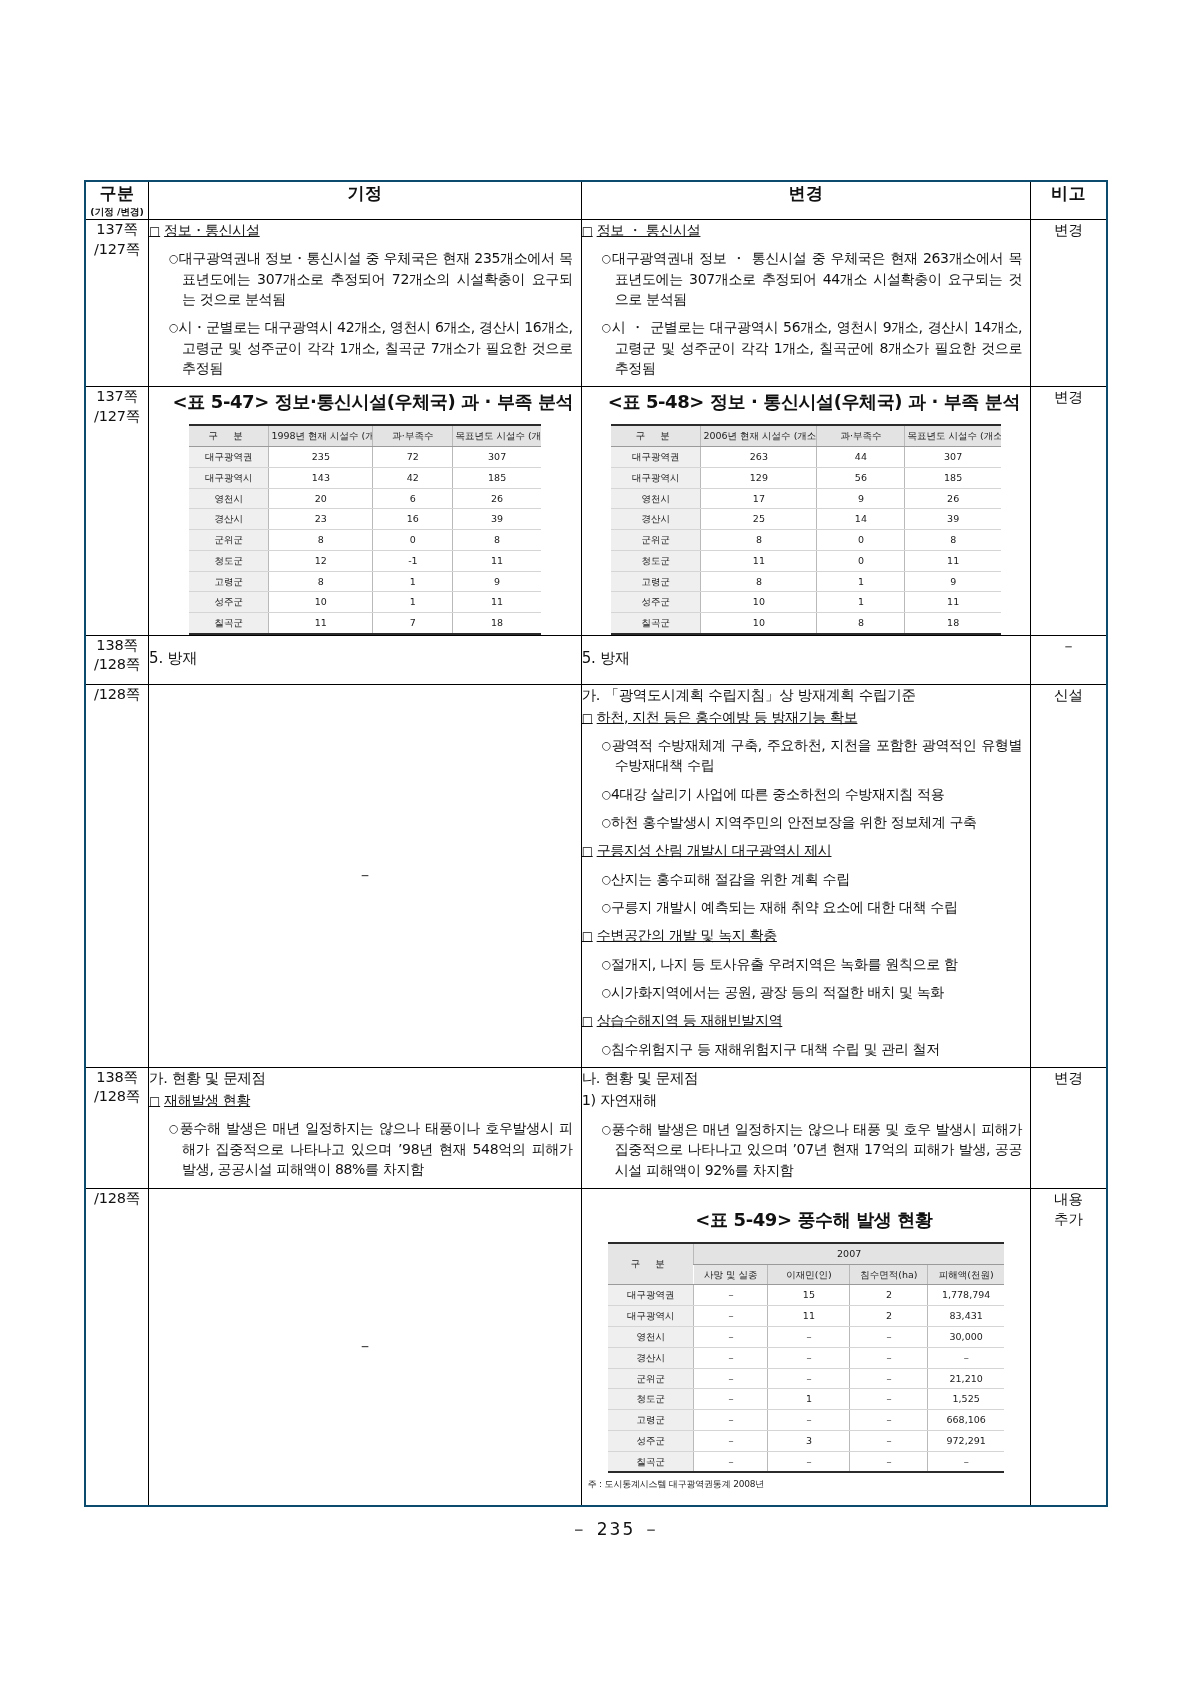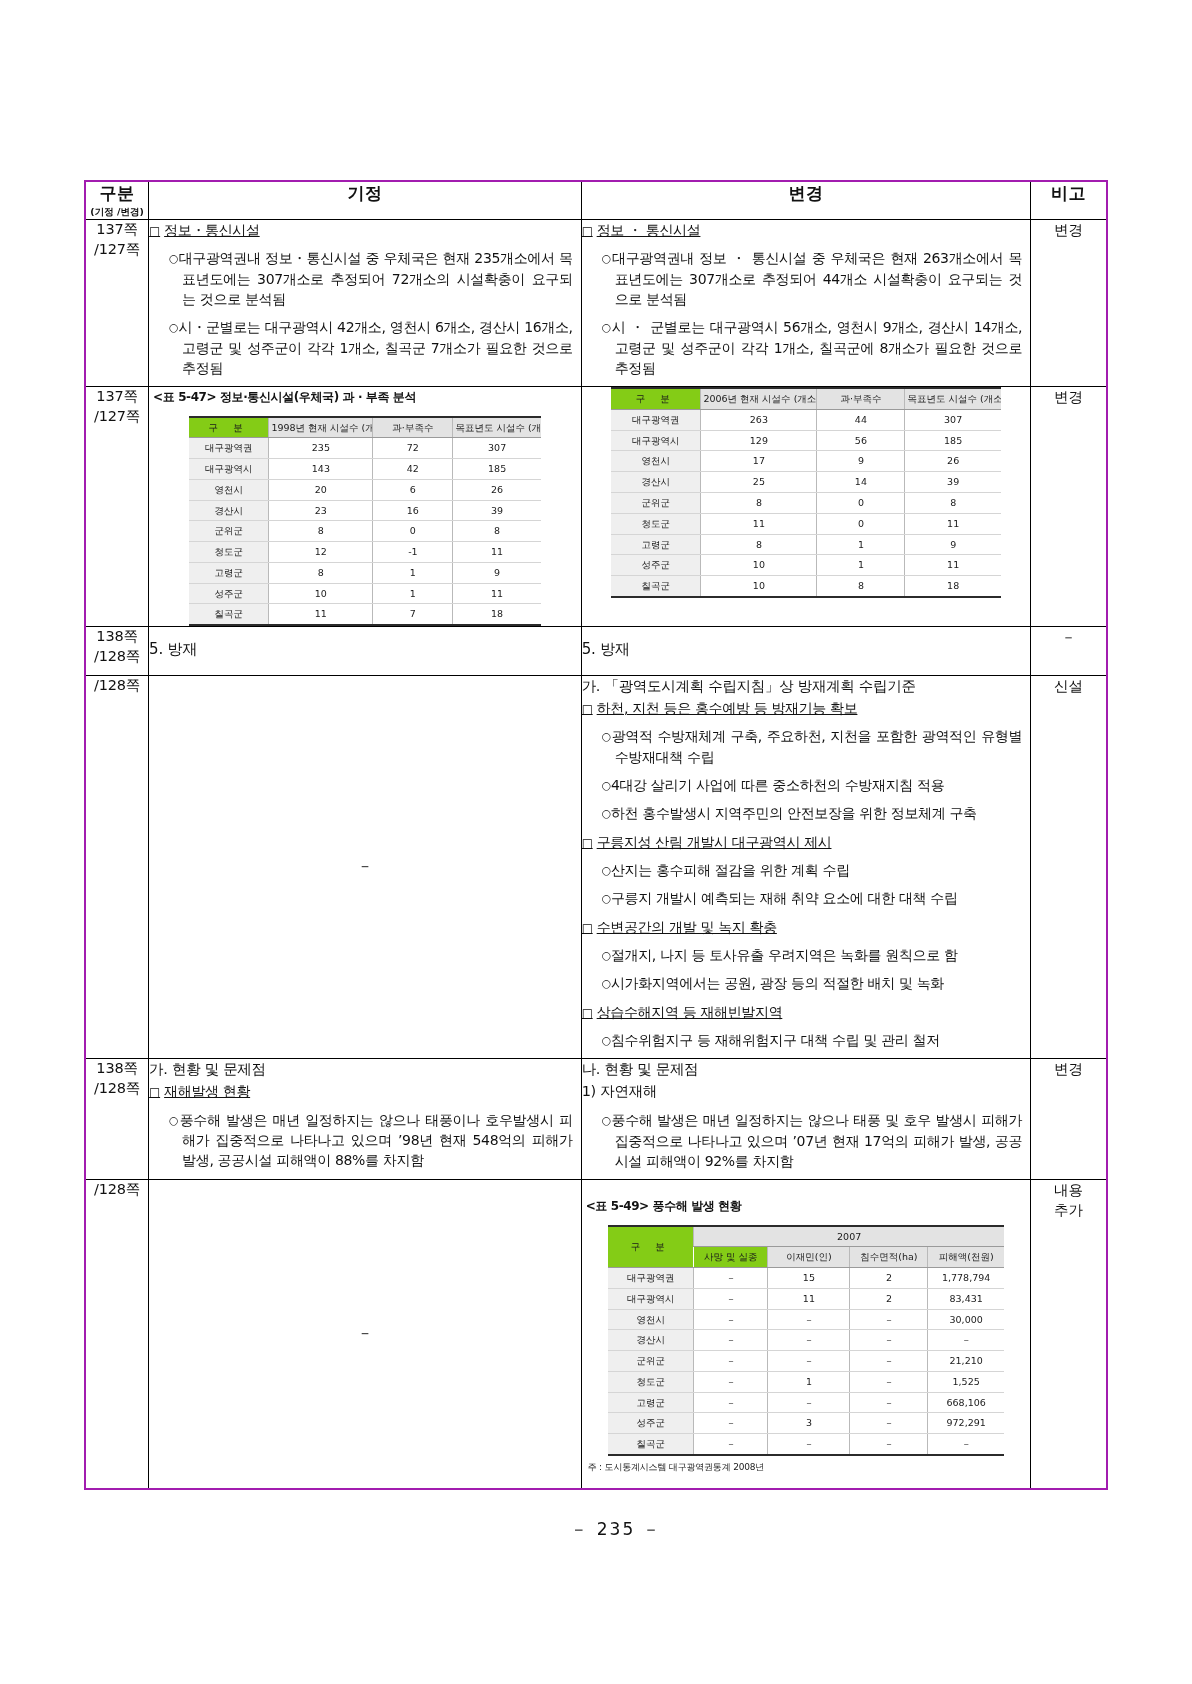--- a/index.html
+++ b/index.html
@@ -19,21 +19,21 @@
     left: 0; top: 0;
     width: 1192px;
     height: 1684px;
     box-sizing: border-box;
     padding: 180px 84px 0 84px;
   }
   table.doc {
     width: 1024px;
     border-collapse: collapse;
     table-layout: fixed;
-    border: 2px solid #a21caf;
+    border: 2px solid #0c4a6e;
   }
   table.doc > thead > tr > th,
   table.doc > tbody > tr > td {
     border: 1px solid #000;
     vertical-align: top;
     padding: 0;
   }
   
   col.c-gubun  { width: 60px; }
   col.c-left   { width: 408px; }
@@ -102,24 +102,25 @@
     margin: 0;
     letter-spacing: -0.2px;
   }
   .sub-head {
     font-size: 14.5px;
     margin: 0 0 1px 0;
     letter-spacing: -0.3px;
   }
   
   .tbl-cap {
-    font-size: 12px;
+    font-size: 18px;
     font-weight: bold;
-    margin: 2px 0 9px 4px;
+    margin: 2px 0 9px 16px;
     letter-spacing: -0.4px;
+    text-align: center;
   }
   table.data {
     border-collapse: collapse;
     table-layout: fixed;
     margin: 0 auto;
     background: #fff;
     border-top: 2.5px solid #2b2b2b;
     border-bottom: 2px solid #2b2b2b;
   }
   table.data th, table.data td {
@@ -134,21 +135,21 @@
   }
   table.data th {
     background: #e3e3e3;
     font-weight: normal;
     border-bottom: 1px solid #9a9a9a;
   }
   table.data th:first-child, table.data td:first-child {
     border-left: none;
     background: #efefef;
   }
-  table.data thead th:first-child { background: #84cc16; }
+  table.data thead th:first-child { background: #e5e5e5; }
   table.data tr:last-child td { border-bottom: none; }
   .t47 { width: 352px; }
   .t47 col.k { width: 80px; }
   .t47 col.v { width: 104px; }
   .t47 col.w { width: 80px; }
   .t47 col.x { width: 88px; }
   .t48 { width: 390px; }
   .t48 col.k { width: 90px; }
   .t48 col.v { width: 116px; }
   .t48 col.w { width: 88px; }
@@ -306,20 +307,21 @@
               <tr>
                   <td>칠곡군</td>
                   <td>11</td>
                   <td>7</td>
                   <td>18</td>
                 </tr>
             </tbody>
           </table>
         </td>
         <td class="body">
+          <div class="tbl-cap">&lt;표 5-48&gt; 정보 · 통신시설(우체국) 과 · 부족 분석</div>
           <table class="data t48">
             <colgroup>
                 <col class="k">
                 <col class="v">
                 <col class="w">
                 <col class="x">
               </colgroup>
             <thead>
                 <tr>
               <th class="gubun-hdr">구    분</th>

